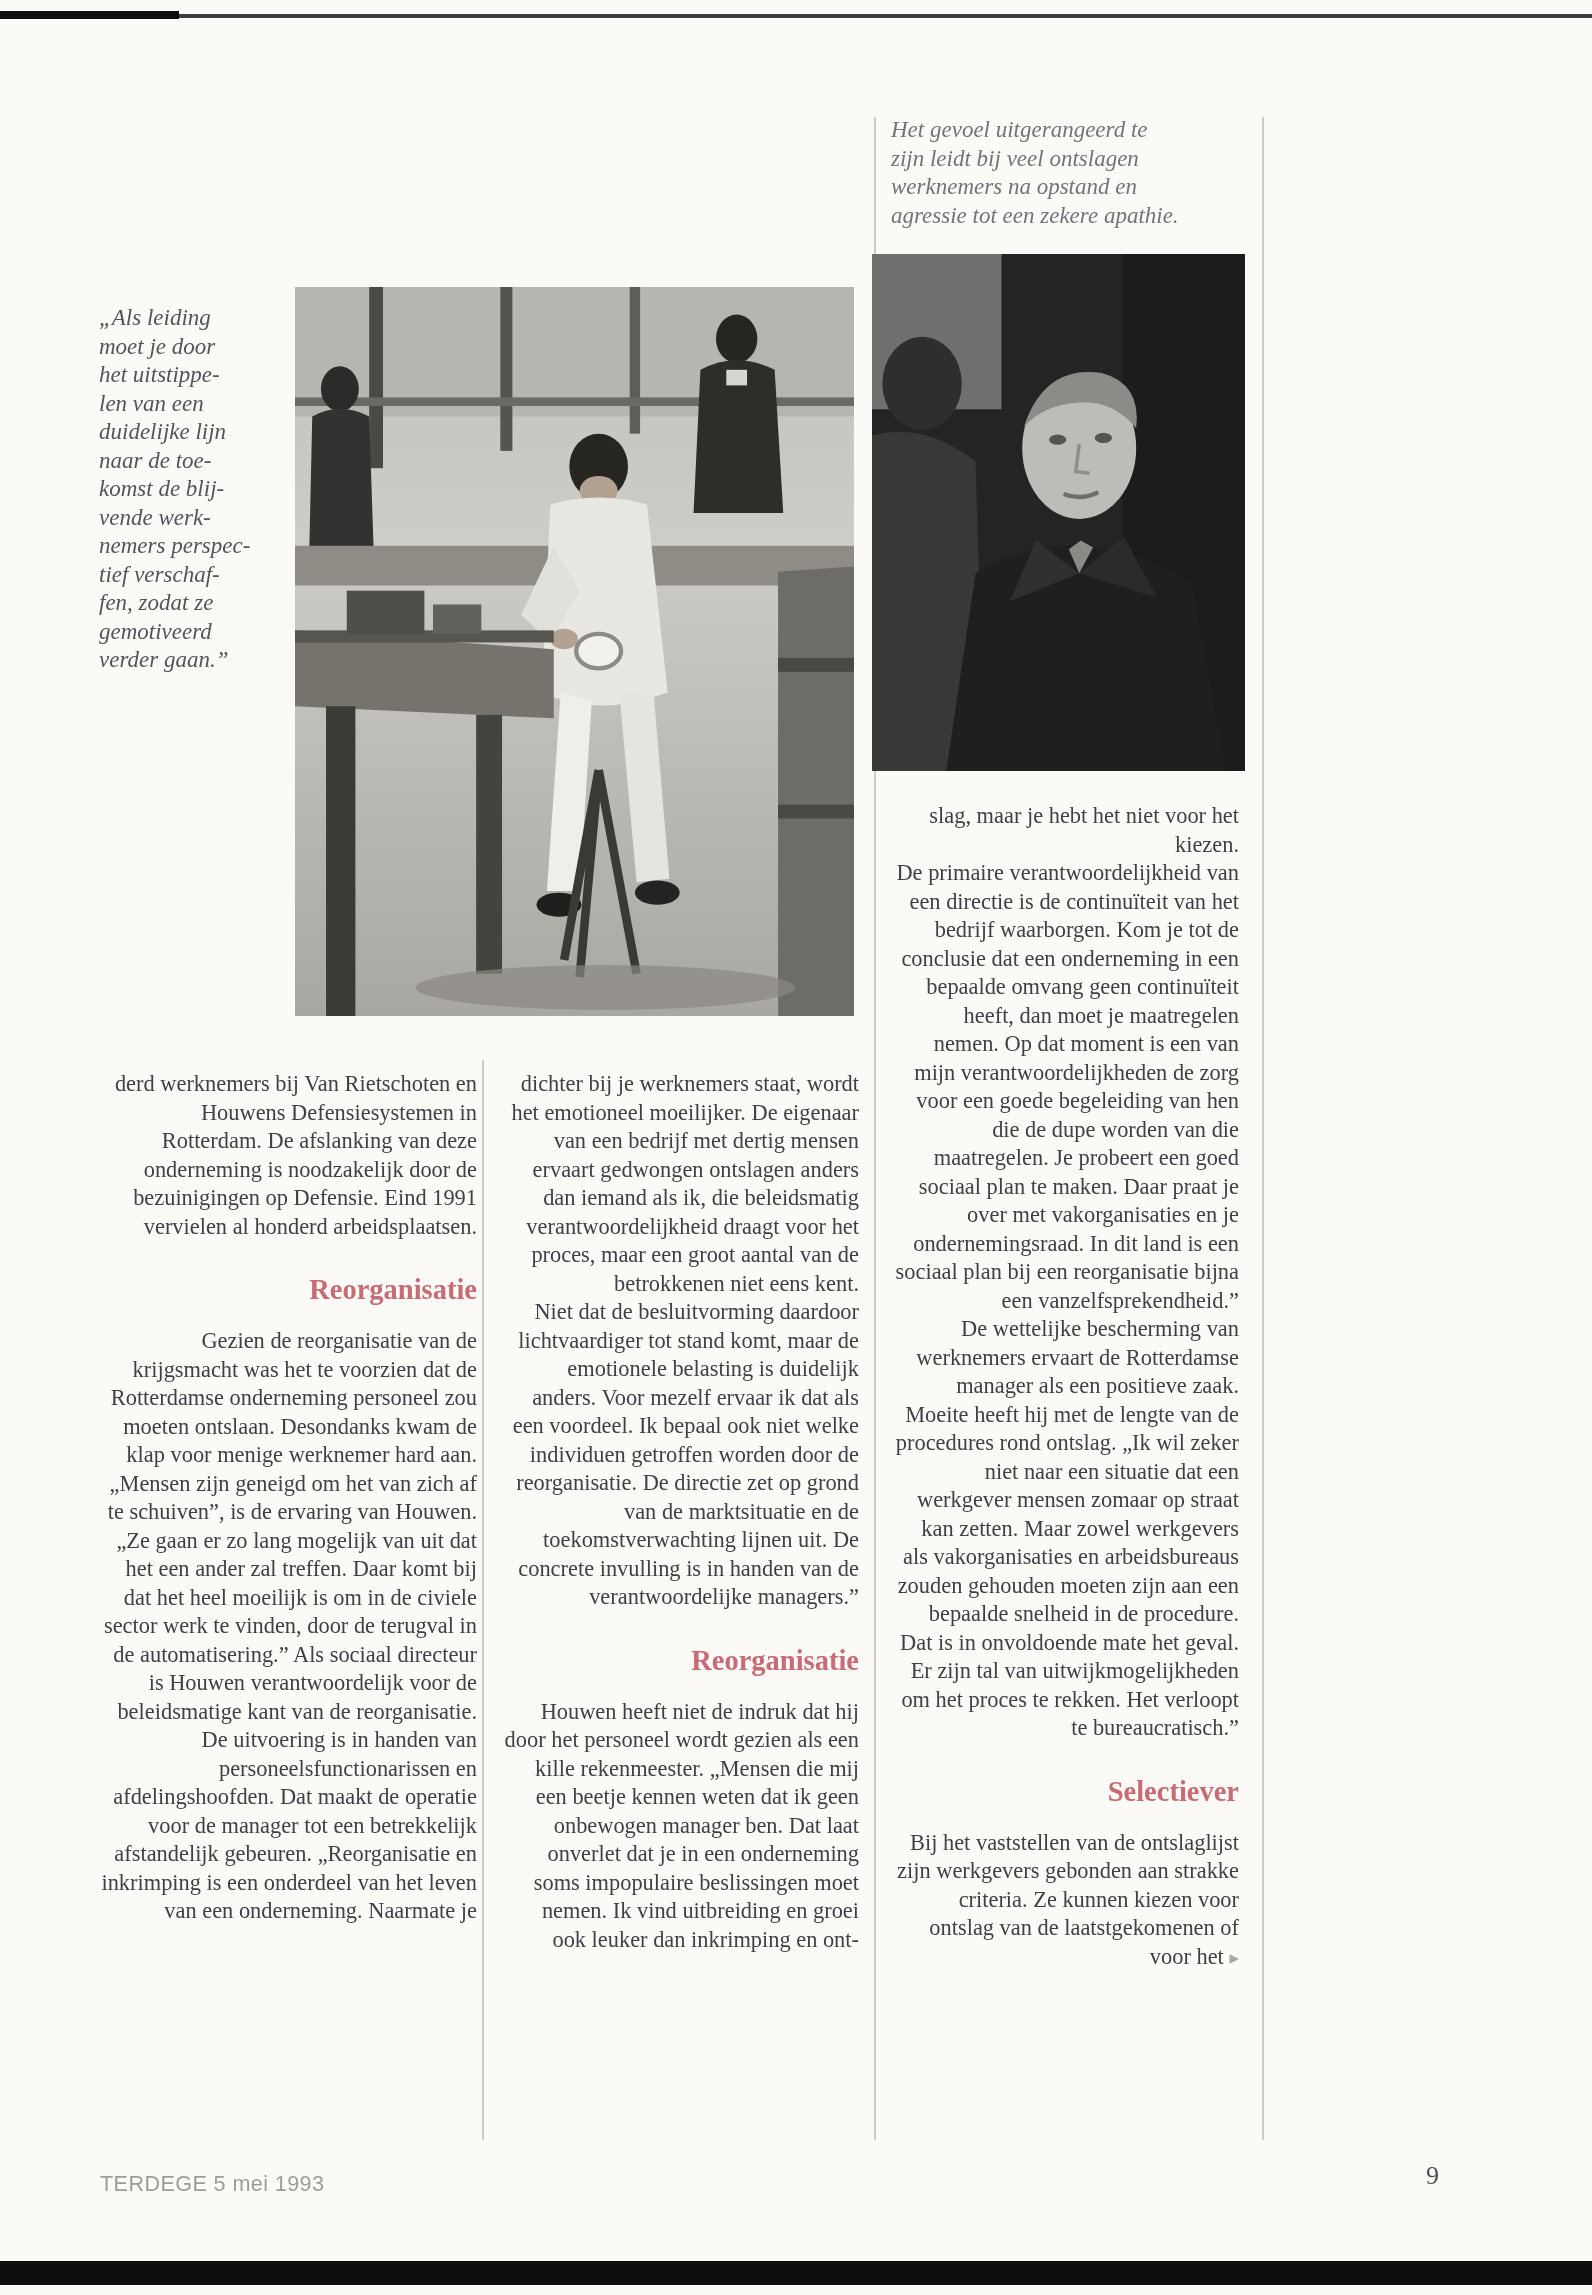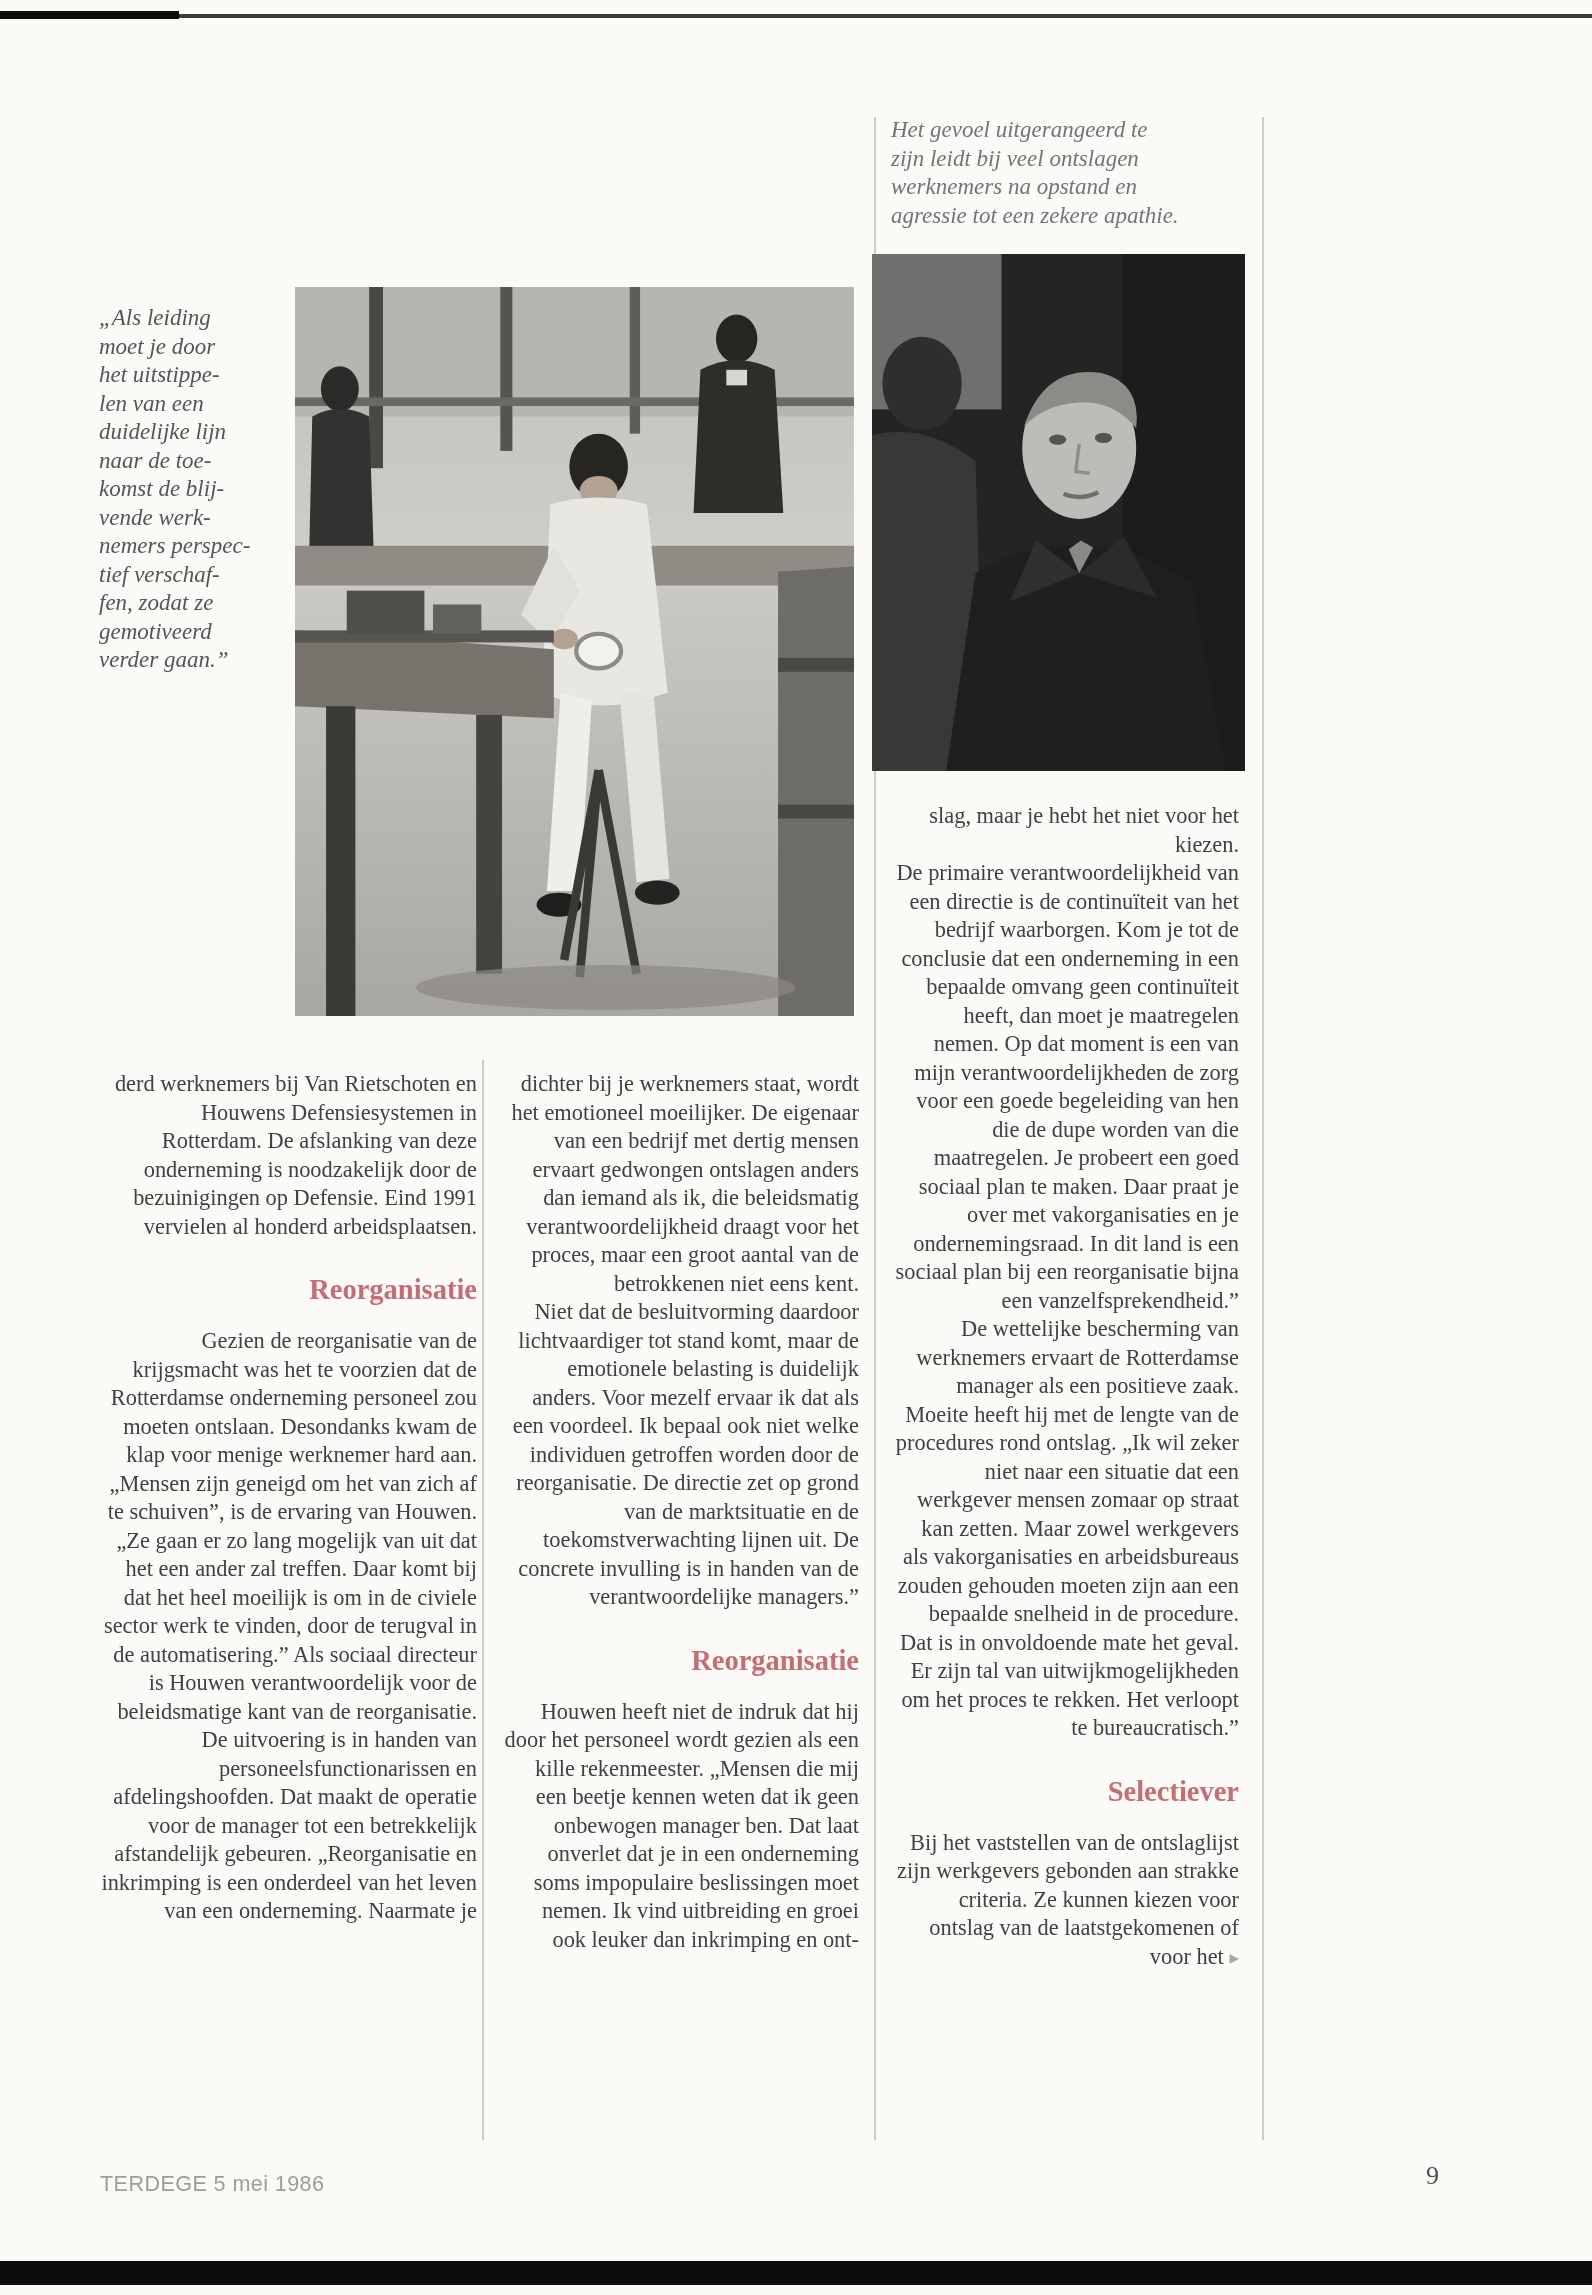--- a/index.html
+++ b/index.html
@@ -180,19 +180,19 @@
   </div>
 
   <div class="col" id="col3">
     <p>slag, maar je hebt het niet voor het kiezen.</p>
     <p>De primaire verantwoordelijkheid van een directie is de continuïteit van het bedrijf waarborgen. Kom je tot de conclusie dat een onderneming in een bepaalde omvang geen continuïteit heeft, dan moet je maatregelen nemen. Op dat moment is een van mijn verantwoordelijkheden de zorg voor een goede begeleiding van hen die de dupe worden van die maatregelen. Je probeert een goed sociaal plan te maken. Daar praat je over met vakorganisaties en je ondernemingsraad. In dit land is een sociaal plan bij een reorganisatie bijna een vanzelfsprekendheid.”</p>
     <p>De wettelijke bescherming van werknemers ervaart de Rotterdamse manager als een positieve zaak. Moeite heeft hij met de lengte van de procedures rond ontslag. „Ik wil zeker niet naar een situatie dat een werkgever mensen zomaar op straat kan zetten. Maar zowel werkgevers als vakorganisaties en arbeidsbureaus zouden gehouden moeten zijn aan een bepaalde snelheid in de procedure. Dat is in onvoldoende mate het geval. Er zijn tal van uitwijkmogelijkheden om het proces te rekken. Het verloopt te bureaucratisch.”</p>
     <div class="section-heading">Selectiever</div>
     <p><span>Bij het vaststellen van de ontslaglijst zijn werkgevers gebonden aan strakke criteria. Ze kunnen kiezen voor ontslag van de laatstgekomenen of voor het</span> <span class="continuation-marker">▸</span></p>
   </div>
 
-  <div id="footer-magazine">TERDEGE 5 mei 1986</div>
+  <div id="footer-magazine">TERDEGE 5 mei 1993</div>
   <div id="footer-page-number">9</div>
 
   <div class="bottom-bar"></div>
 
 </div>
 
 
 </body></html>

